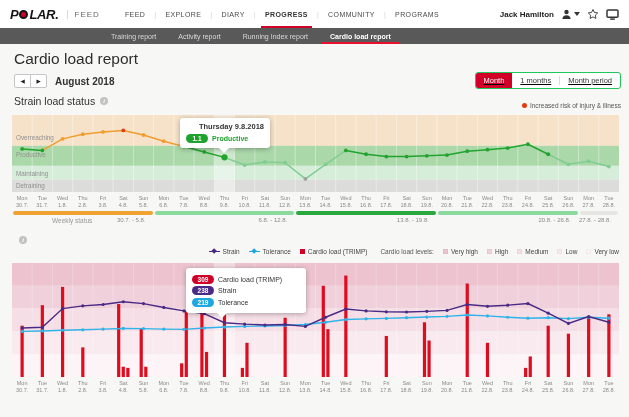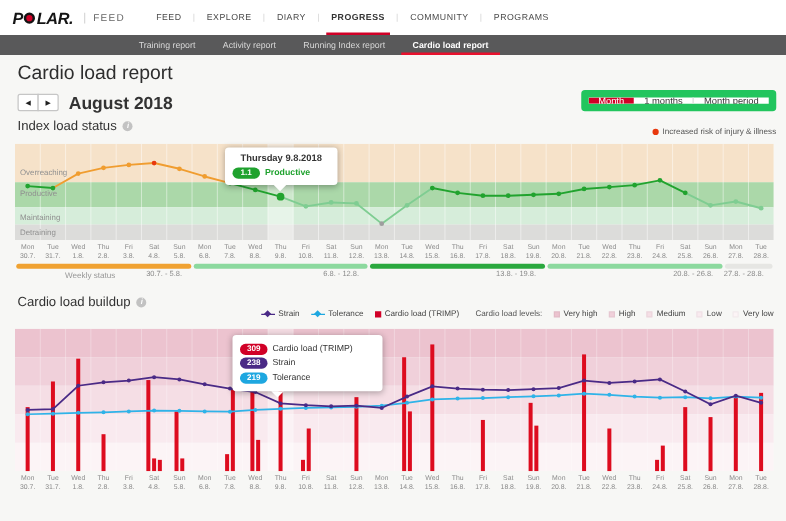--- a/index.html
+++ b/index.html
@@ -38,23 +38,23 @@
   .subnav-item.active::after { content:""; position:absolute; left:2px; right:2px; bottom:0;
                                height:2px; background:#e8112d; }
   
   .page-title { position:absolute; top:50px; left:14px; font-size:15.5px; color:#2e2e2e; }
   .date-nav { position:absolute; top:74px; left:14px; display:flex; align-items:center; }
   .arrow-btn { width:17px; height:14px; background:#fff; border:1px solid #c6c6c6;
                display:flex; align-items:center; justify-content:center; font-size:5.5px;
                color:#222; cursor:pointer; }
   .arrow-btn.prev { border-radius:2px 0 0 2px; }
   .arrow-btn.next { border-radius:0 2px 2px 0; margin-left:-1px; }
-  .period-label { margin-left:8px; font-size:14px; font-weight:bold; color:#333; }
+  .period-label { margin-left:8px; font-size:10px; font-weight:bold; color:#333; }
   .period-group { position:absolute; top:72px; right:8px; display:flex; align-items:center;
-                  height:17px; background:#fff; border:6px solid #22c55e; border-radius:3px;
+                  height:17px; background:#fff; border:1px solid #22c55e; border-radius:3px;
                   font-size:7.5px; overflow:hidden;text-decoration:underline; }
   .period-btn { padding:0 8px; height:100%; display:flex; align-items:center; color:#333; cursor:pointer; }
   .period-btn.active { background:#d10027; color:#fff; }
   .period-div { width:1px; height:9px; background:#dcdcdc; }
   
   .section-heading { position:absolute; left:14px; font-size:10.5px; color:#333;
                      display:flex; align-items:center; }
   #status-heading { top:95px; }
   #buildup-heading { top:236px; }
   .info-icon { display:inline-block; width:8px; height:8px; border-radius:50%; background:#c2c2c2;
@@ -88,21 +88,21 @@
                           background:currentColor; transform:rotate(45deg); }
   .lg-square { width:5px; height:5px; }
   .legend-levels-label { color:#555; margin-left:4px; }
   
   .tooltip { position:absolute; background:#fff; border-radius:3px;
              box-shadow:0 1px 5px rgba(0,0,0,.3); z-index:6; }
   .tooltip::after { content:""; position:absolute; bottom:-5px;
                     border:5px solid transparent; border-top:5px solid #fff; border-bottom:0; }
   #status-tooltip { left:180px; top:118px; width:90px; padding:4px 6px 5px; }
   #status-tooltip::after { left:39px; }
-  .tt-date { font-size:7.5px; font-weight:bold; color:#333; text-align:center; margin-bottom:3px; }
+  .tt-date { font-size:7.5px; font-weight:bold; color:#333; text-align:right; margin-bottom:3px; }
   .tt-state-row { display:flex; align-items:center; gap:4px; }
   .pill { min-width:22px; padding:1px 4px; border-radius:8px; color:#fff; font-size:6.5px;
           font-weight:bold; text-align:center; }
   .tt-state { font-size:7px; font-weight:bold; }
   #buildup-tooltip { left:186px; top:268px; width:120px; padding:4px 6px; }
   #buildup-tooltip::after { left:31px; }
   .tt-row { display:flex; align-items:center; gap:4px; margin:2.5px 0; }
   .tt-label { font-size:7px; color:#333; }
 </style>
 </head>
@@ -122,20 +122,43 @@
       <span class="menu-item">EXPLORE</span>
       <span class="menu-sep">|</span>
       <span class="menu-item">DIARY</span>
       <span class="menu-sep">|</span>
       <span class="menu-item active">PROGRESS</span>
       <span class="menu-sep">|</span>
       <span class="menu-item">COMMUNITY</span>
       <span class="menu-sep">|</span>
       <span class="menu-item">PROGRAMS</span>
     </div>
+  <div class="user-area">
+    <span class="user-name">Jack Hamilton</span>
+    <span class="icon-btn">
+      <svg width="11" height="11" viewBox="0 0 12 12">
+          <circle cx="6" cy="3.2" r="2.4" fill="#333"></circle>
+          <path d="M1.5 11c0-2.7 2-4.1 4.5-4.1s4.5 1.4 4.5 4.1z" fill="#333"></path>
+        </svg>
+      <svg width="6" height="4" viewBox="0 0 6 4" style="margin-left:2px">
+          <path d="M0 0h6L3 4z" fill="#333"></path>
+        </svg>
+    </span>
+    <span class="icon-btn">
+      <svg width="12" height="12" viewBox="0 0 24 24">
+          <path d="M12 3l2.9 5.9 6.5.9-4.7 4.6 1.1 6.4L12 17.8l-5.8 3 1.1-6.4L2.6 9.8l6.5-.9z" fill="none" stroke="#333" stroke-width="1.8"></path>
+        </svg>
+    </span>
+    <span class="icon-btn">
+      <svg width="13" height="11" viewBox="0 0 14 12">
+          <rect x="1" y="1" width="12" height="8" rx="1.2" fill="none" stroke="#333" stroke-width="1.6"></rect>
+          <path d="M4.5 11h5" stroke="#333" stroke-width="1.6"></path>
+        </svg>
+    </span>
+  </div>
 </div>
 
 <div class="subnav">
     <span class="subnav-item">Training report</span>
     <span class="subnav-item">Activity report</span>
     <span class="subnav-item">Running Index report</span>
     <span class="subnav-item active">Cardio load report</span>
   </div>
 
 <div class="page-title">Cardio load report</div>
@@ -145,21 +168,21 @@
   <div class="period-label">August 2018</div>
 </div>
 <div class="period-group">
     <span class="period-btn active">Month</span>
     <span class="period-btn">1 months</span>
     <div class="period-div"></div>
     <span class="period-btn">Month period</span>
   </div>
 
 <div class="section-heading" id="status-heading">
-  <span>Index load status</span>
+  <span>Strain load status</span>
   <span class="info-icon">i</span>
 </div>
 <div class="risk-note">
   <span class="risk-dot" id="risk-dot" style="background: rgb(232, 56, 13);"></span>
   <span>Increased risk of injury &amp; illness</span>
 </div>
 
 <div class="chart" id="status-chart">
     <svg width="607" height="77" viewBox="0 0 607 77">
       <rect x="0" y="0" width="607" height="30.8" fill="#f6e2c9"></rect>
@@ -402,21 +425,20 @@
 <div id="weekly-status-label">Weekly status</div>
 <div id="weekly-labels">
     <div class="weekly-range" style="left: calc(23.3333% - 8px);">30.7. - 5.8.</div>
     <div class="weekly-range" style="left: calc(46.6667% - 8px);">6.8. - 12.8.</div>
     <div class="weekly-range" style="left: calc(70% - 8px);">13.8. - 19.8.</div>
     <div class="weekly-range" style="left: calc(93.3333% - 8px);">20.8. - 26.8.</div>
     <div class="weekly-range" style="left: calc(100% - 8px);">27.8. - 28.8.</div>
   </div>
 
 <div class="section-heading" id="buildup-heading">
-  <span>Cardio load buildup</span>
   <span class="info-icon">i</span>
 </div>
 <div class="legend">
     <div class="legend-item">
       <span class="lg-line-marker" style="color: rgb(74, 42, 134);">
         <span class="line"></span>
         <span class="diam"></span>
       </span>
       <span>Strain</span>
     </div>

